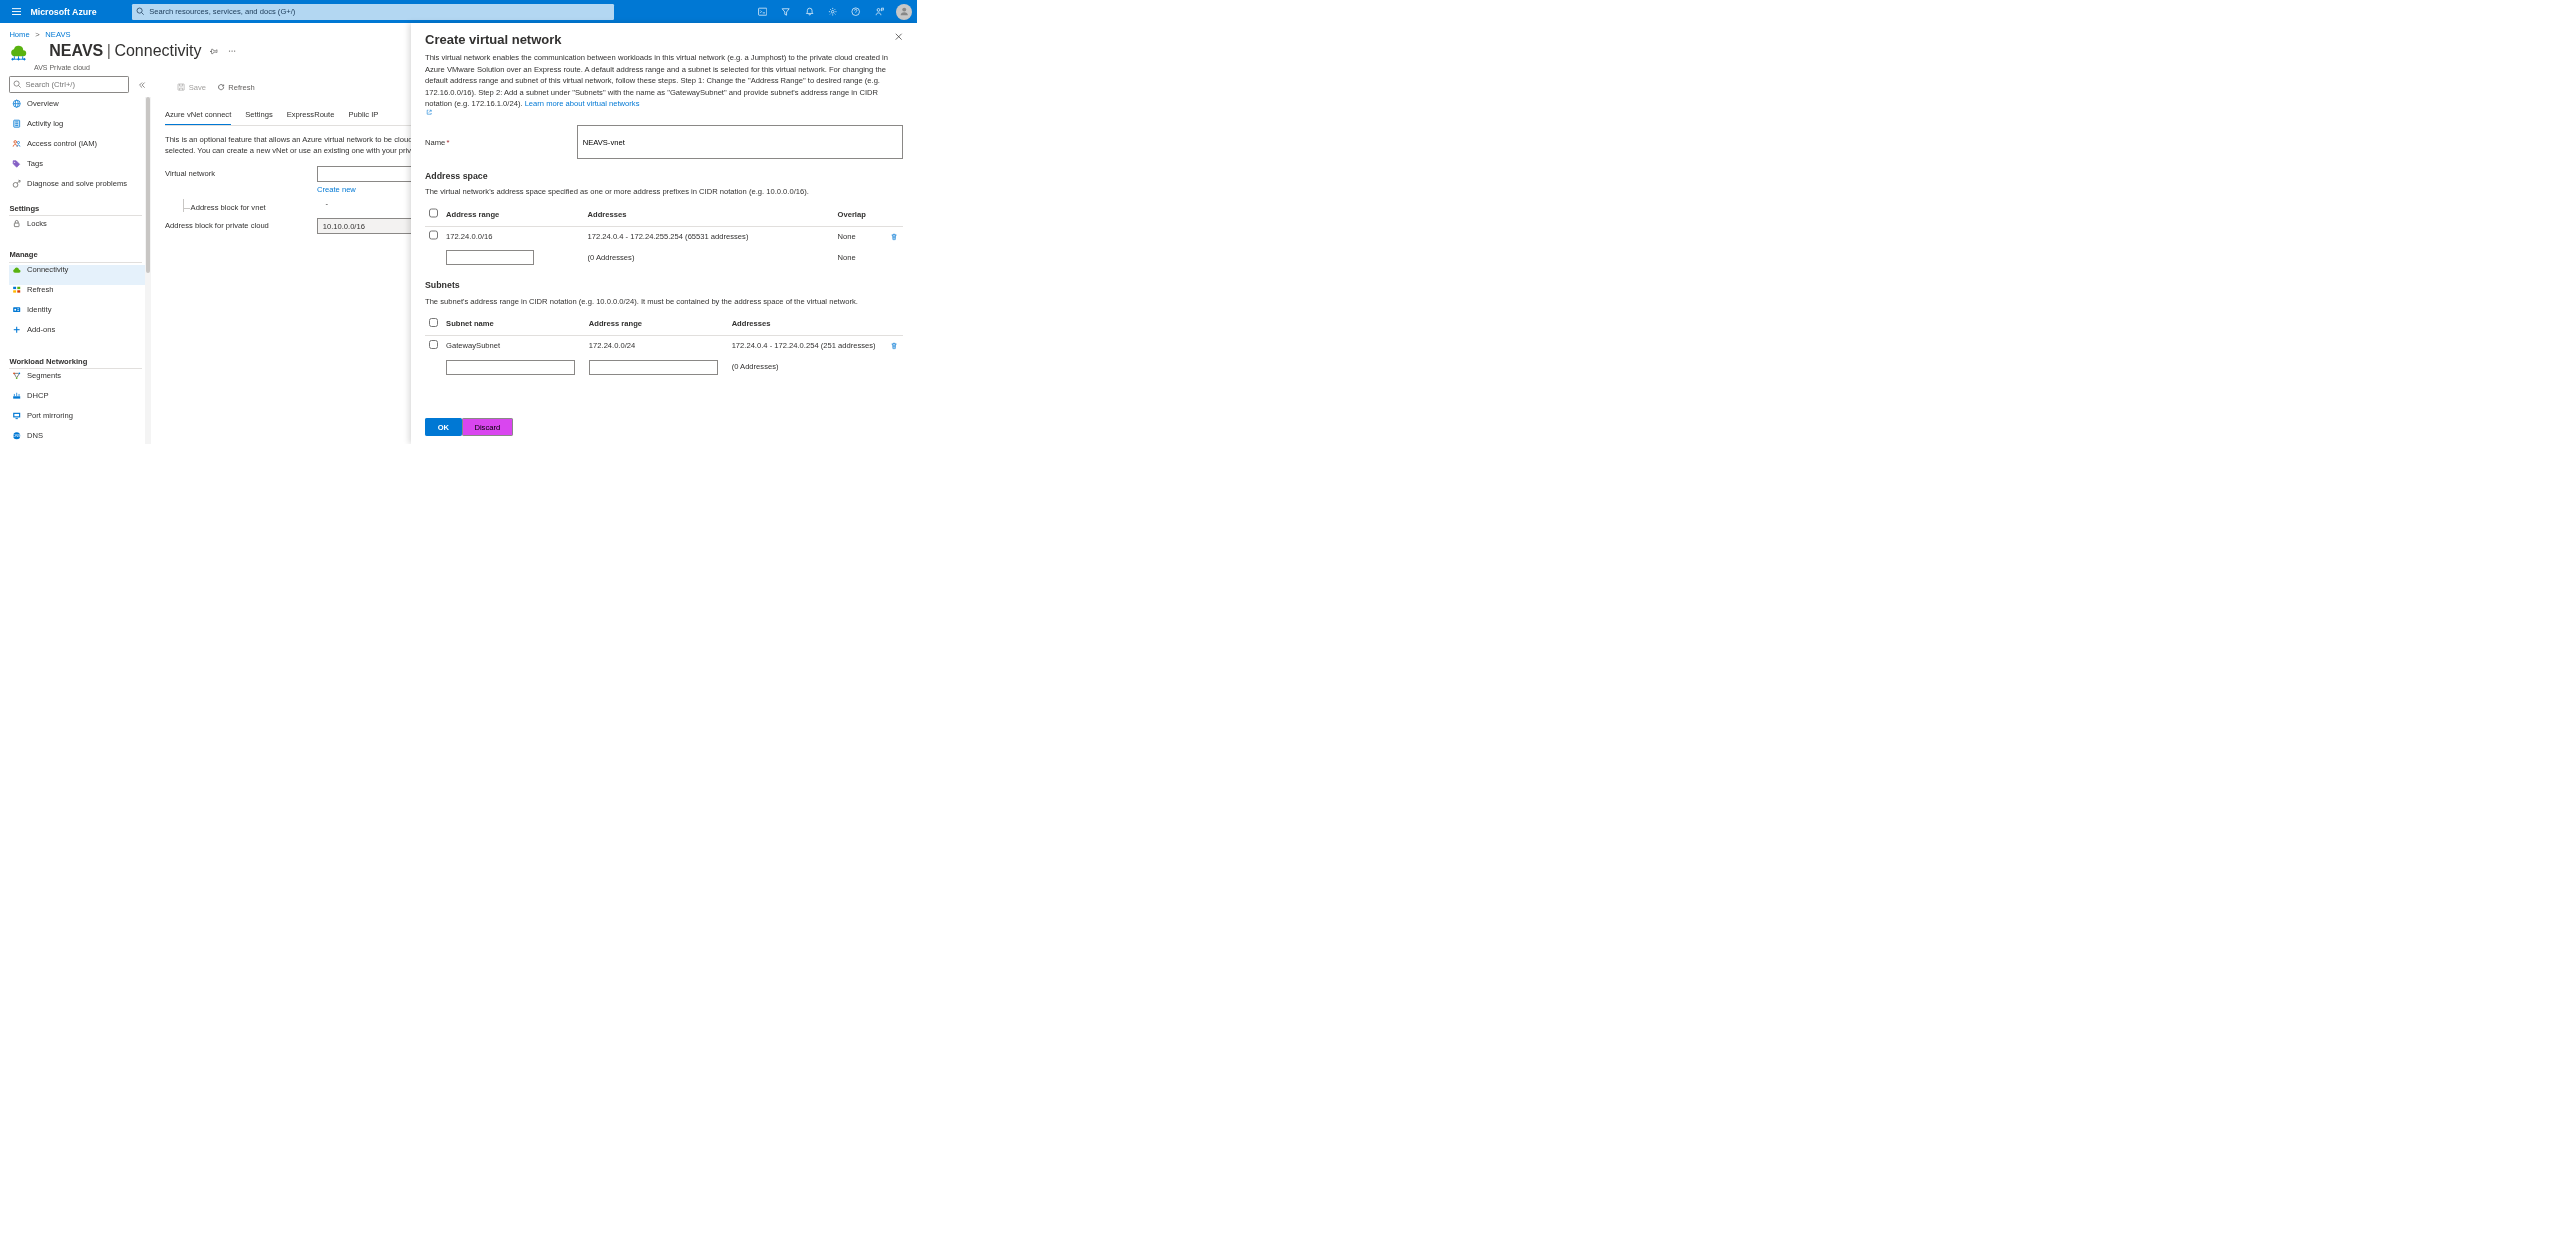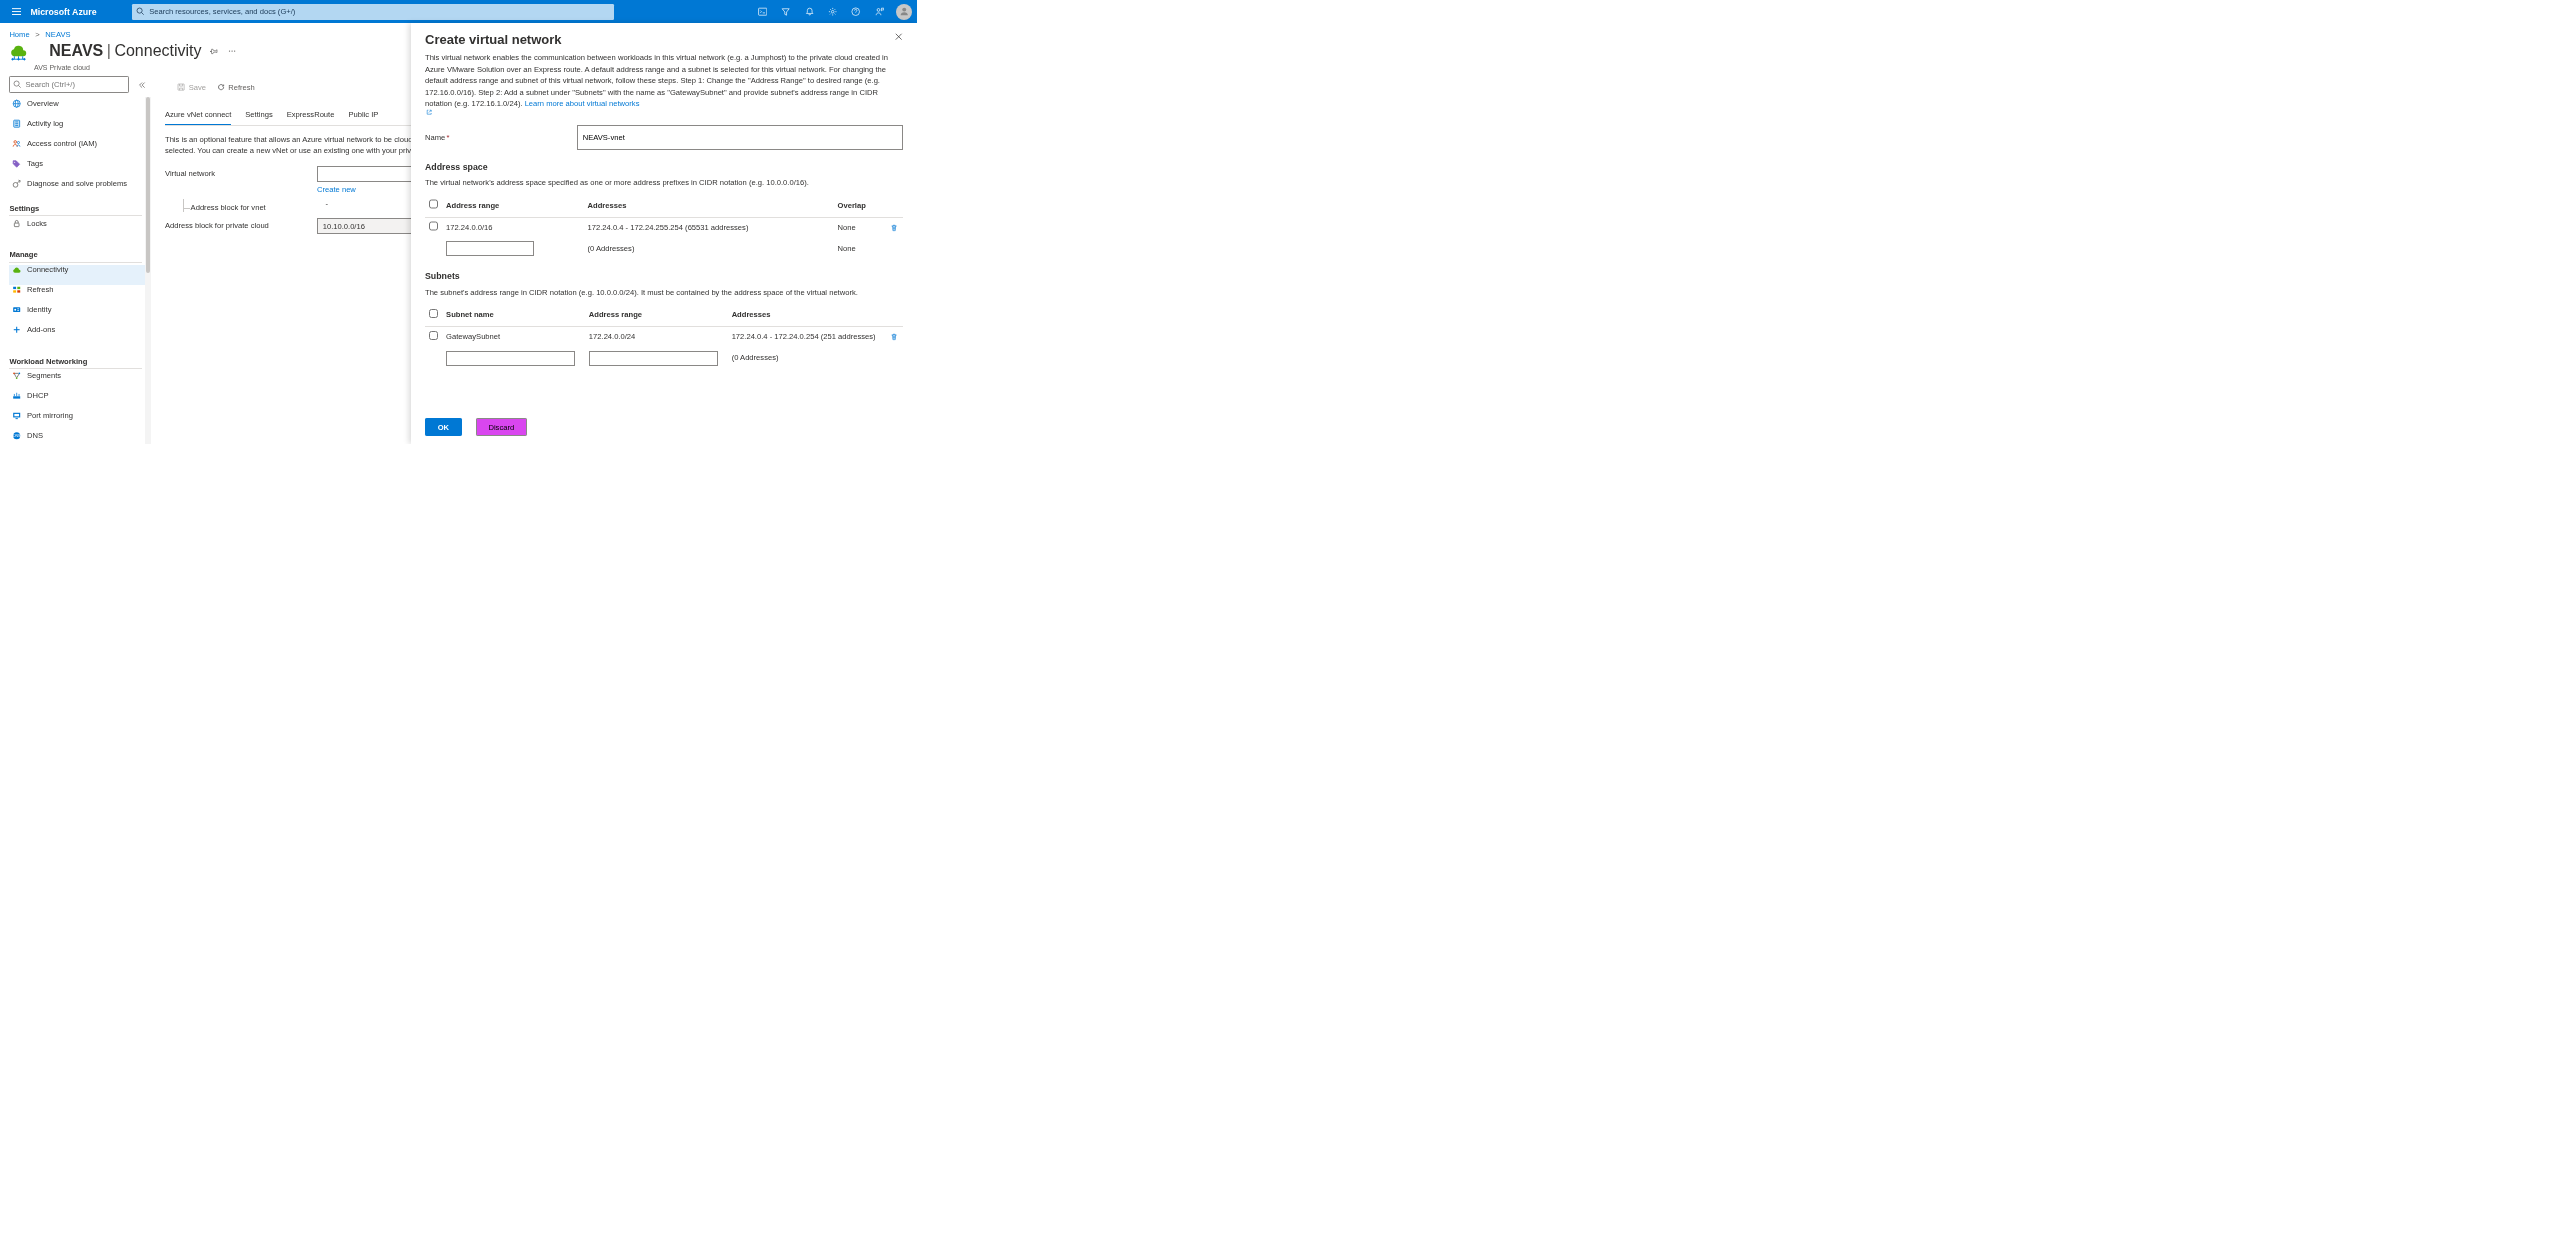--- a/index.html
+++ b/index.html
@@ -74,33 +74,33 @@
   .flyout { position:absolute; top:23.4px; right:0; bottom:0; width: 506px; background:#fff; box-shadow: -2.3px 0 5.9px rgba(0,0,0,0.15); display:flex; flex-direction:column; }
   .flyhead { padding: 8.2px 14px 5.9px 14px; display:flex; align-items:flex-start; }
   .flyhead h2 { font-size:13px; font-weight:600; flex:1; }
   .flyhead .close { cursor:pointer; }
   .flybody { padding: 0 14px; overflow-y:auto; flex:1; font-size:7.6px; line-height:1.5; }
   .flybody a { color:#0078d4; text-decoration:none; }
   .flybody .extlink svg { vertical-align:middle; margin-left:1.2px; }
   .flybody .req { color:#a4262c; margin-left:1.2px; }
   .flybody .namegrid { display:flex; align-items:center; margin:9.4px 0; }
   .flybody .namegrid .nlabel { width:152px; }
-  .flybody .namegrid input { flex:1; height:25px; border:0.6px solid #8a8886; padding:0 4.7px; font-size:7.6px; }
+  .flybody .namegrid input { flex:1; height:34px; border:0.6px solid #8a8886; padding:0 4.7px; font-size:7.6px; }
   .flybody h3 { font-size:8.8px; font-weight:600; margin:10.5px 0 3.5px 0; }
   .flybody .subtext { font-size:7.6px; color:#323130; margin-bottom:5.9px; }
   .gridtable { width:100%; border-collapse:collapse; }
   .gridtable th { text-align:left; font-weight:600; font-size:7.6px; padding:4.7px 3.5px; border-bottom:0.6px solid #e1dfdd; }
   .gridtable td { padding:3.5px 3.5px; font-size:7.6px; vertical-align:middle; }
   .gridtable .chk { width:17.6px; }
   .gridtable input[type=checkbox] { width:9.4px; height:9.4px; }
   .gridtable .txtin { width:88px; height:15px; border:0.6px solid #8a8886; padding:0 3.5px; font-size:7.6px; }
   .gridtable .txtin.w2 { width:129px; }
   .gridtable .del { color:#0078d4; cursor:pointer; }
 
-  .flyfoot { padding: 8.2px 14px; border-top: none; display:flex; gap:14px; }
+  .flyfoot { padding: 8.2px 14px; border-top: none; display:flex; gap:0; }
   .btn { height:17.6px; padding:0 11.7px; border:0.6px solid #8a8886; background:#d946ef; font-size:7.6px; cursor:pointer; border-radius:1.2px; }
   .btn.primary { background:#0078d4; border-color:#0078d4; color:#fff; font-weight:600; }
 
   svg { display:block; }
 </style>
 </head>
 <body>
 
 <div class="topbar">
   <div class="hamburger">

